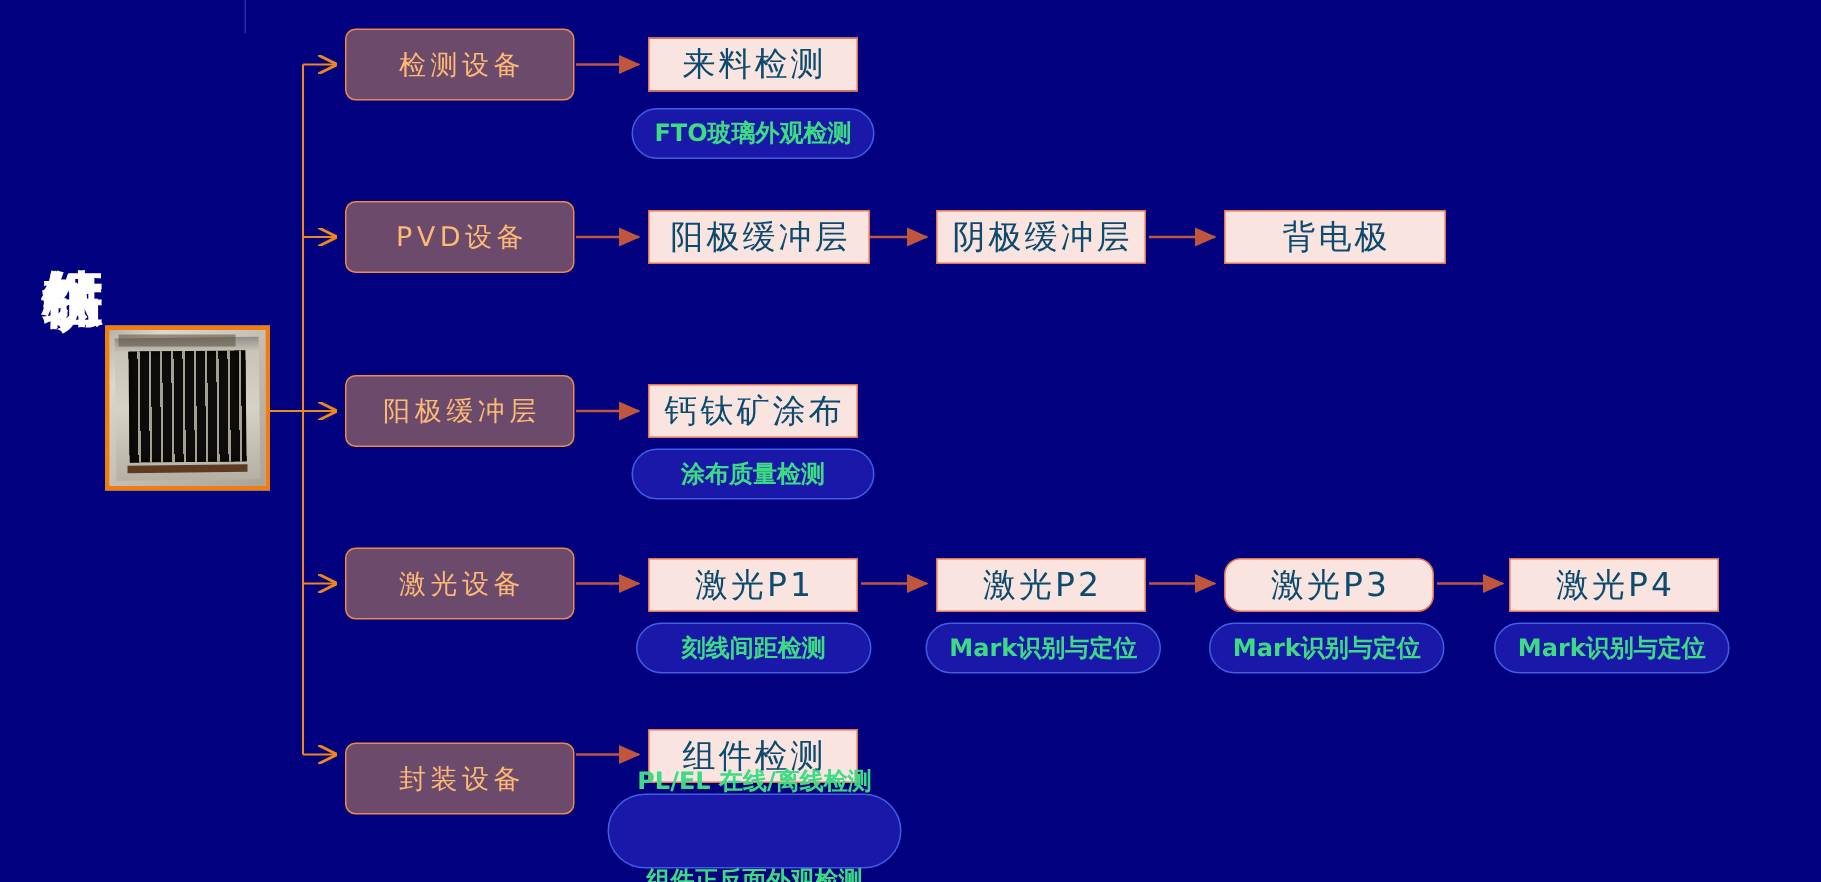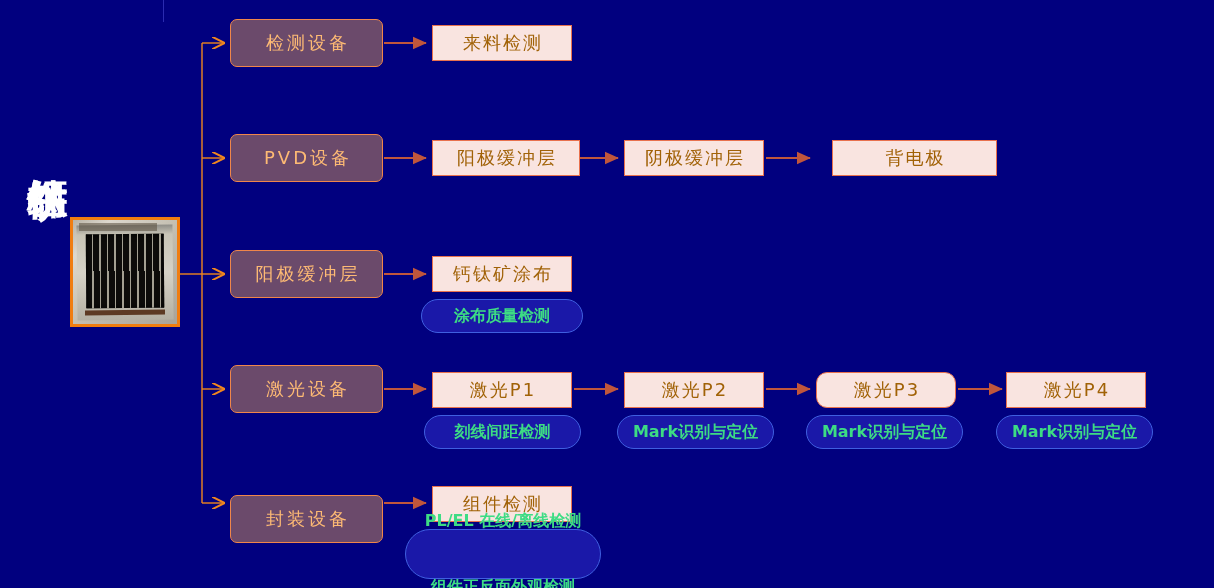--- a/index.html
+++ b/index.html
@@ -114,22 +114,22 @@
     font-family: "DejaVu Sans", "Liberation Sans", sans-serif;
     text-indent: 3px;
   }
 
   
   .proc {
     position: absolute;
     height: 36px;
     background: #f9e4e0;
     border: 1.5px solid #e8714e;
-    color: #a16207;
-    font-size: 18px;
+    color: #0c4a6e;
+    font-size: 22px;
     letter-spacing: 2px;
     display: flex;
     align-items: center;
     justify-content: center;
     box-sizing: border-box;
     font-family: "DejaVu Sans", "Liberation Sans", sans-serif;
     text-indent: 2px;
   }
 
   
@@ -210,25 +210,28 @@
     <path d="M574,158 L618,158" stroke="#c0563c" stroke-width="1.8" fill="none" marker-end="url(#ah-salmon)"></path>
     <path d="M766,158 L810,158" stroke="#c0563c" stroke-width="1.8" fill="none" marker-end="url(#ah-salmon)"></path>
 
     <path d="M574,389 L618,389" stroke="#c0563c" stroke-width="1.8" fill="none" marker-end="url(#ah-salmon)"></path>
     <path d="M766,389 L810,389" stroke="#c0563c" stroke-width="1.8" fill="none" marker-end="url(#ah-salmon)"></path>
     <path d="M958,389 L1002,389" stroke="#c0563c" stroke-width="1.8" fill="none" marker-end="url(#ah-salmon)"></path>
   </svg>
 
   <div class="equip" style="left:230px; top:19px;">检测设备</div>
   <div class="proc" style="left:432px; top:25px; width:140px;">来料检测</div>
+  <div class="pill one-line" style="left:421px; top:72px; width:162px;">
+    <span>FTO玻璃外观检测</span>
+  </div>
 
   <div class="equip" style="left:230px; top:134px;">PVD设备</div>
   <div class="proc" style="left:432px; top:140px; width:148px;">阳极缓冲层</div>
   <div class="proc" style="left:624px; top:140px; width:140px;">阴极缓冲层</div>
-  <div class="proc" style="left:816px; top:140px; width:165px;margin-left:16px;">背电极</div>
+  <div class="proc" style="left:816px; top:140px; width:148px;">背电极</div>
 
   <div class="equip" style="left:230px; top:250px;">阳极缓冲层</div>
   <div class="proc" style="left:432px; top:256px; width:140px;">钙钛矿涂布</div>
   <div class="pill one-line" style="left:421px; top:299px; width:162px;">
     <span>涂布质量检测</span>
   </div>
 
   <div class="equip" style="left:230px; top:365px;">激光设备</div>
   <div class="proc" style="left:432px; top:372px; width:140px;">激光P1</div>
   <div class="proc" style="left:624px; top:372px; width:140px;">激光P2</div>

